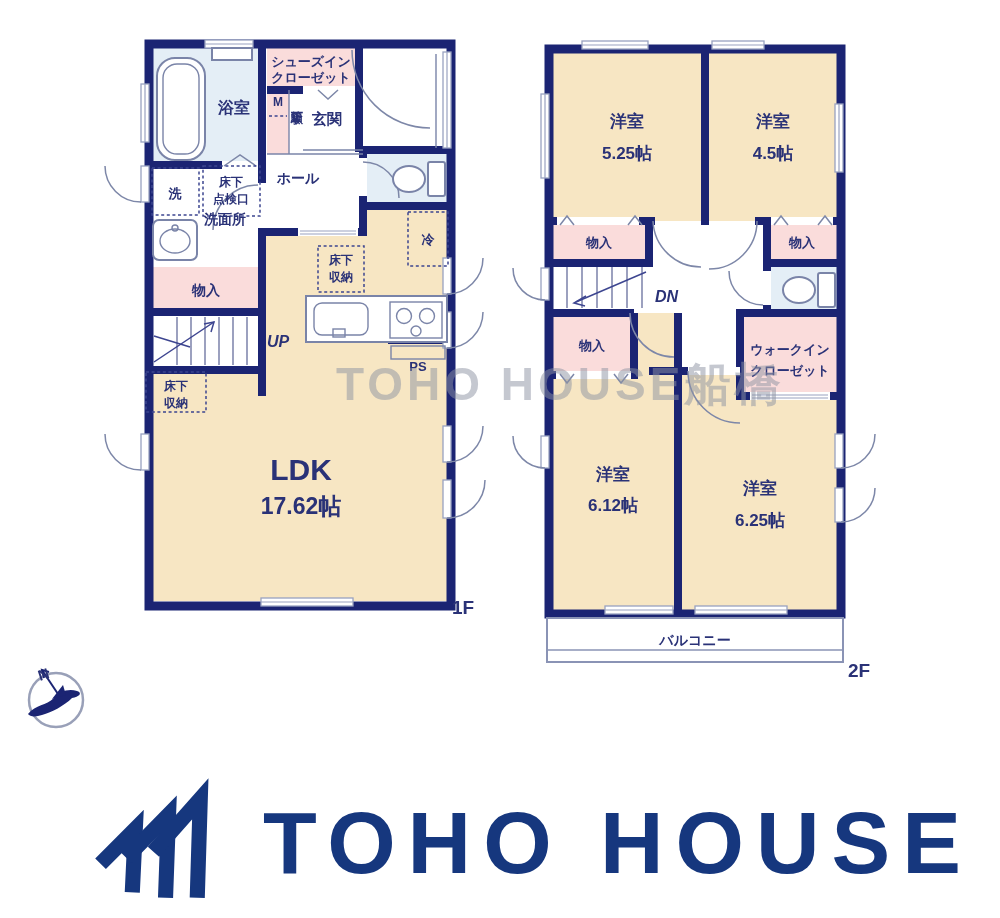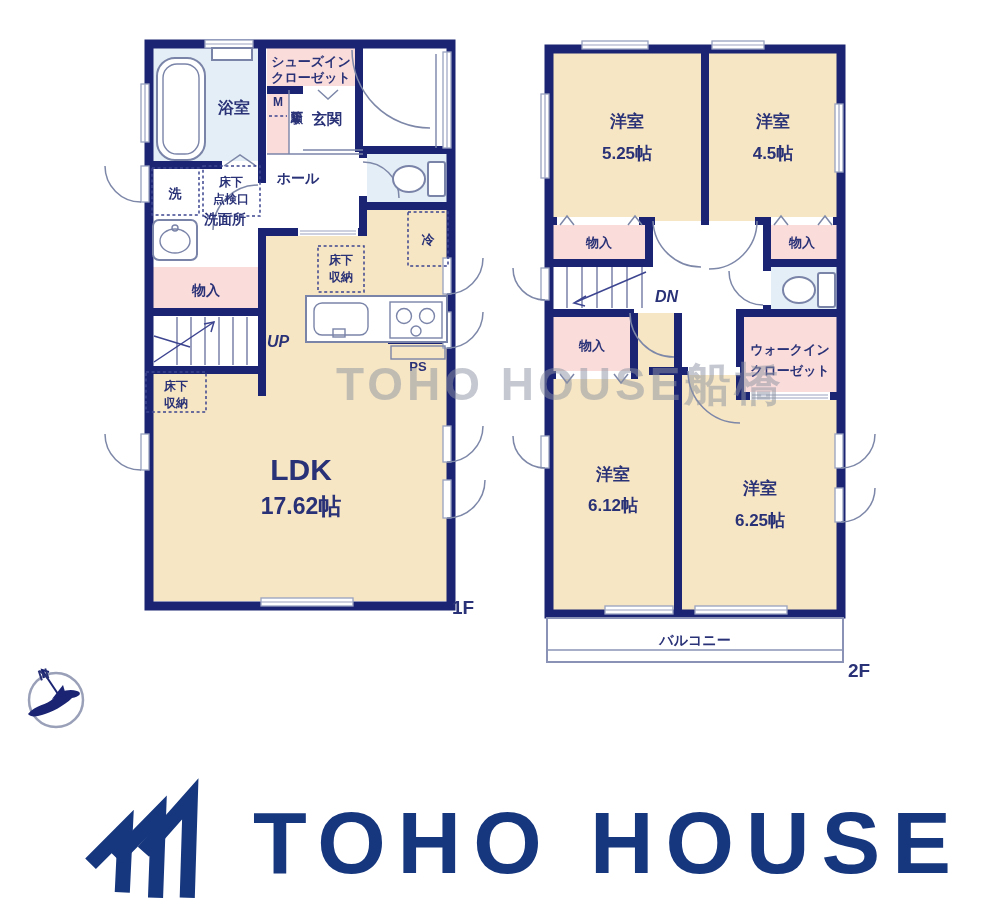--- a/index.html
+++ b/index.html
@@ -25,21 +25,21 @@
   .blue{fill:#e4eef6;}
   .fix{fill:#ffffff;stroke:#7a84a8;stroke-width:2;}
   .fx2{fill:none;stroke:#7a84a8;stroke-width:1.4;}
   .dash{fill:none;stroke:#3d4590;stroke-width:1.5;stroke-dasharray:3 2.6;}
   .arc{fill:none;stroke:#7d87a8;stroke-width:1.5;}
   .win{fill:#ffffff;stroke:#99a2c0;stroke-width:1.3;}
   .wl{stroke:#99a2c0;stroke-width:1.2;}
   .tread{stroke:#5a6294;stroke-width:1.2;}
   .arr{stroke:#3d4590;stroke-width:1.5;fill:none;}
   .wm{fill:#8d93a3;opacity:.5;font-size:46px;font-weight:600;letter-spacing:4px;}
-  .logo-row{position:absolute;left:83px;top:768px;width:880px;height:150px;
+  .logo-row{position:absolute;left:93px;top:768px;width:880px;height:150px;
             display:flex;align-items:center;gap:34px;justify-content:center;}
   .logo-text{color:#16377e;font-size:88px;font-weight:600;letter-spacing:12px;white-space:nowrap;}
 </style>
 </head>
 <body>
 
 <div class="canvas">
 
 <svg width="1000" height="762" viewBox="0 0 1000 762">
 

